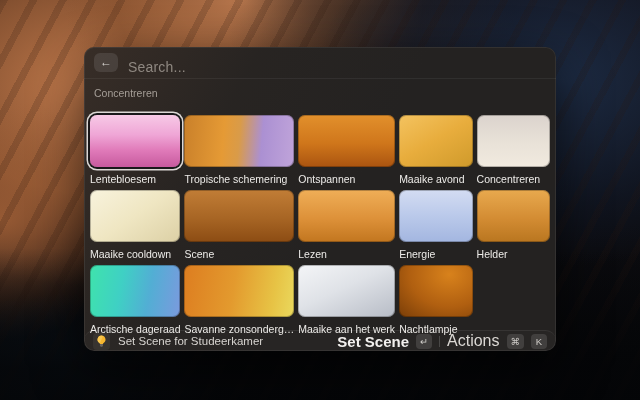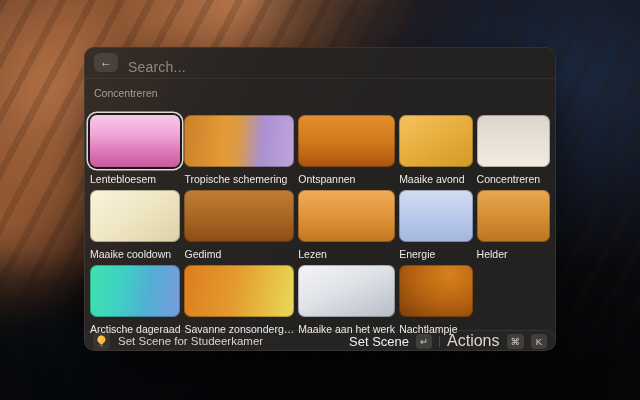--- a/index.html
+++ b/index.html
@@ -98,21 +98,21 @@
     width: 17px; height: 17px; flex: 0 0 auto;
     border-radius: 4px;
     background: #383430;
     display: flex; align-items: center; justify-content: center;
   }
   .footer-context { font-size: 11.5px; color: #d7d4d0; }
   .footer-right {
     margin-left: auto;
     display: flex; align-items: center; gap: 7px;
   }
-  .primary-label { font-size: 13px; font-weight: normal; color: #f2f0ee; }
+  .primary-label { font-size: 15px; font-weight: bold; color: #f2f0ee; }
   .key-badge {
     min-width: 16px; height: 15px; padding: 0 4px;
     border-radius: 4px;
     background: rgba(255,255,255,.12);
     color: #cecbc7; font-size: 9.5px; line-height: 15px;
     text-align: center;
   }
   .vsep { width: 1px; height: 11px; background: rgba(255,255,255,.16); }
   .actions-label { font-size: 16px; color: #dbd8d4; }
 </style>
@@ -158,21 +158,21 @@
     <div class="scene-label">Concentreren</div>
   </div>
 
   <div class="scene-card">
     <div class="thumb" style="background: linear-gradient(145deg, rgb(248, 243, 221) 0%, rgb(239, 230, 194) 50%, rgb(220, 208, 165) 100%);"></div>
     <div class="scene-label">Maaike cooldown</div>
   </div>
 
   <div class="scene-card">
     <div class="thumb" style="background: linear-gradient(rgb(193, 125, 54) 0%, rgb(167, 101, 36) 55%, rgb(140, 76, 19) 100%);"></div>
-    <div class="scene-label">Gedimd</div>
+    <div class="scene-label">Scene</div>
   </div>
 
   <div class="scene-card">
     <div class="thumb" style="background: linear-gradient(rgb(239, 174, 87) 0%, rgb(221, 145, 57) 55%, rgb(194, 118, 31) 100%);"></div>
     <div class="scene-label">Lezen</div>
   </div>
 
   <div class="scene-card">
     <div class="thumb" style="background: linear-gradient(rgb(211, 220, 242) 0%, rgb(186, 201, 234) 50%, rgb(163, 182, 224) 100%);"></div>
     <div class="scene-label">Energie</div>

